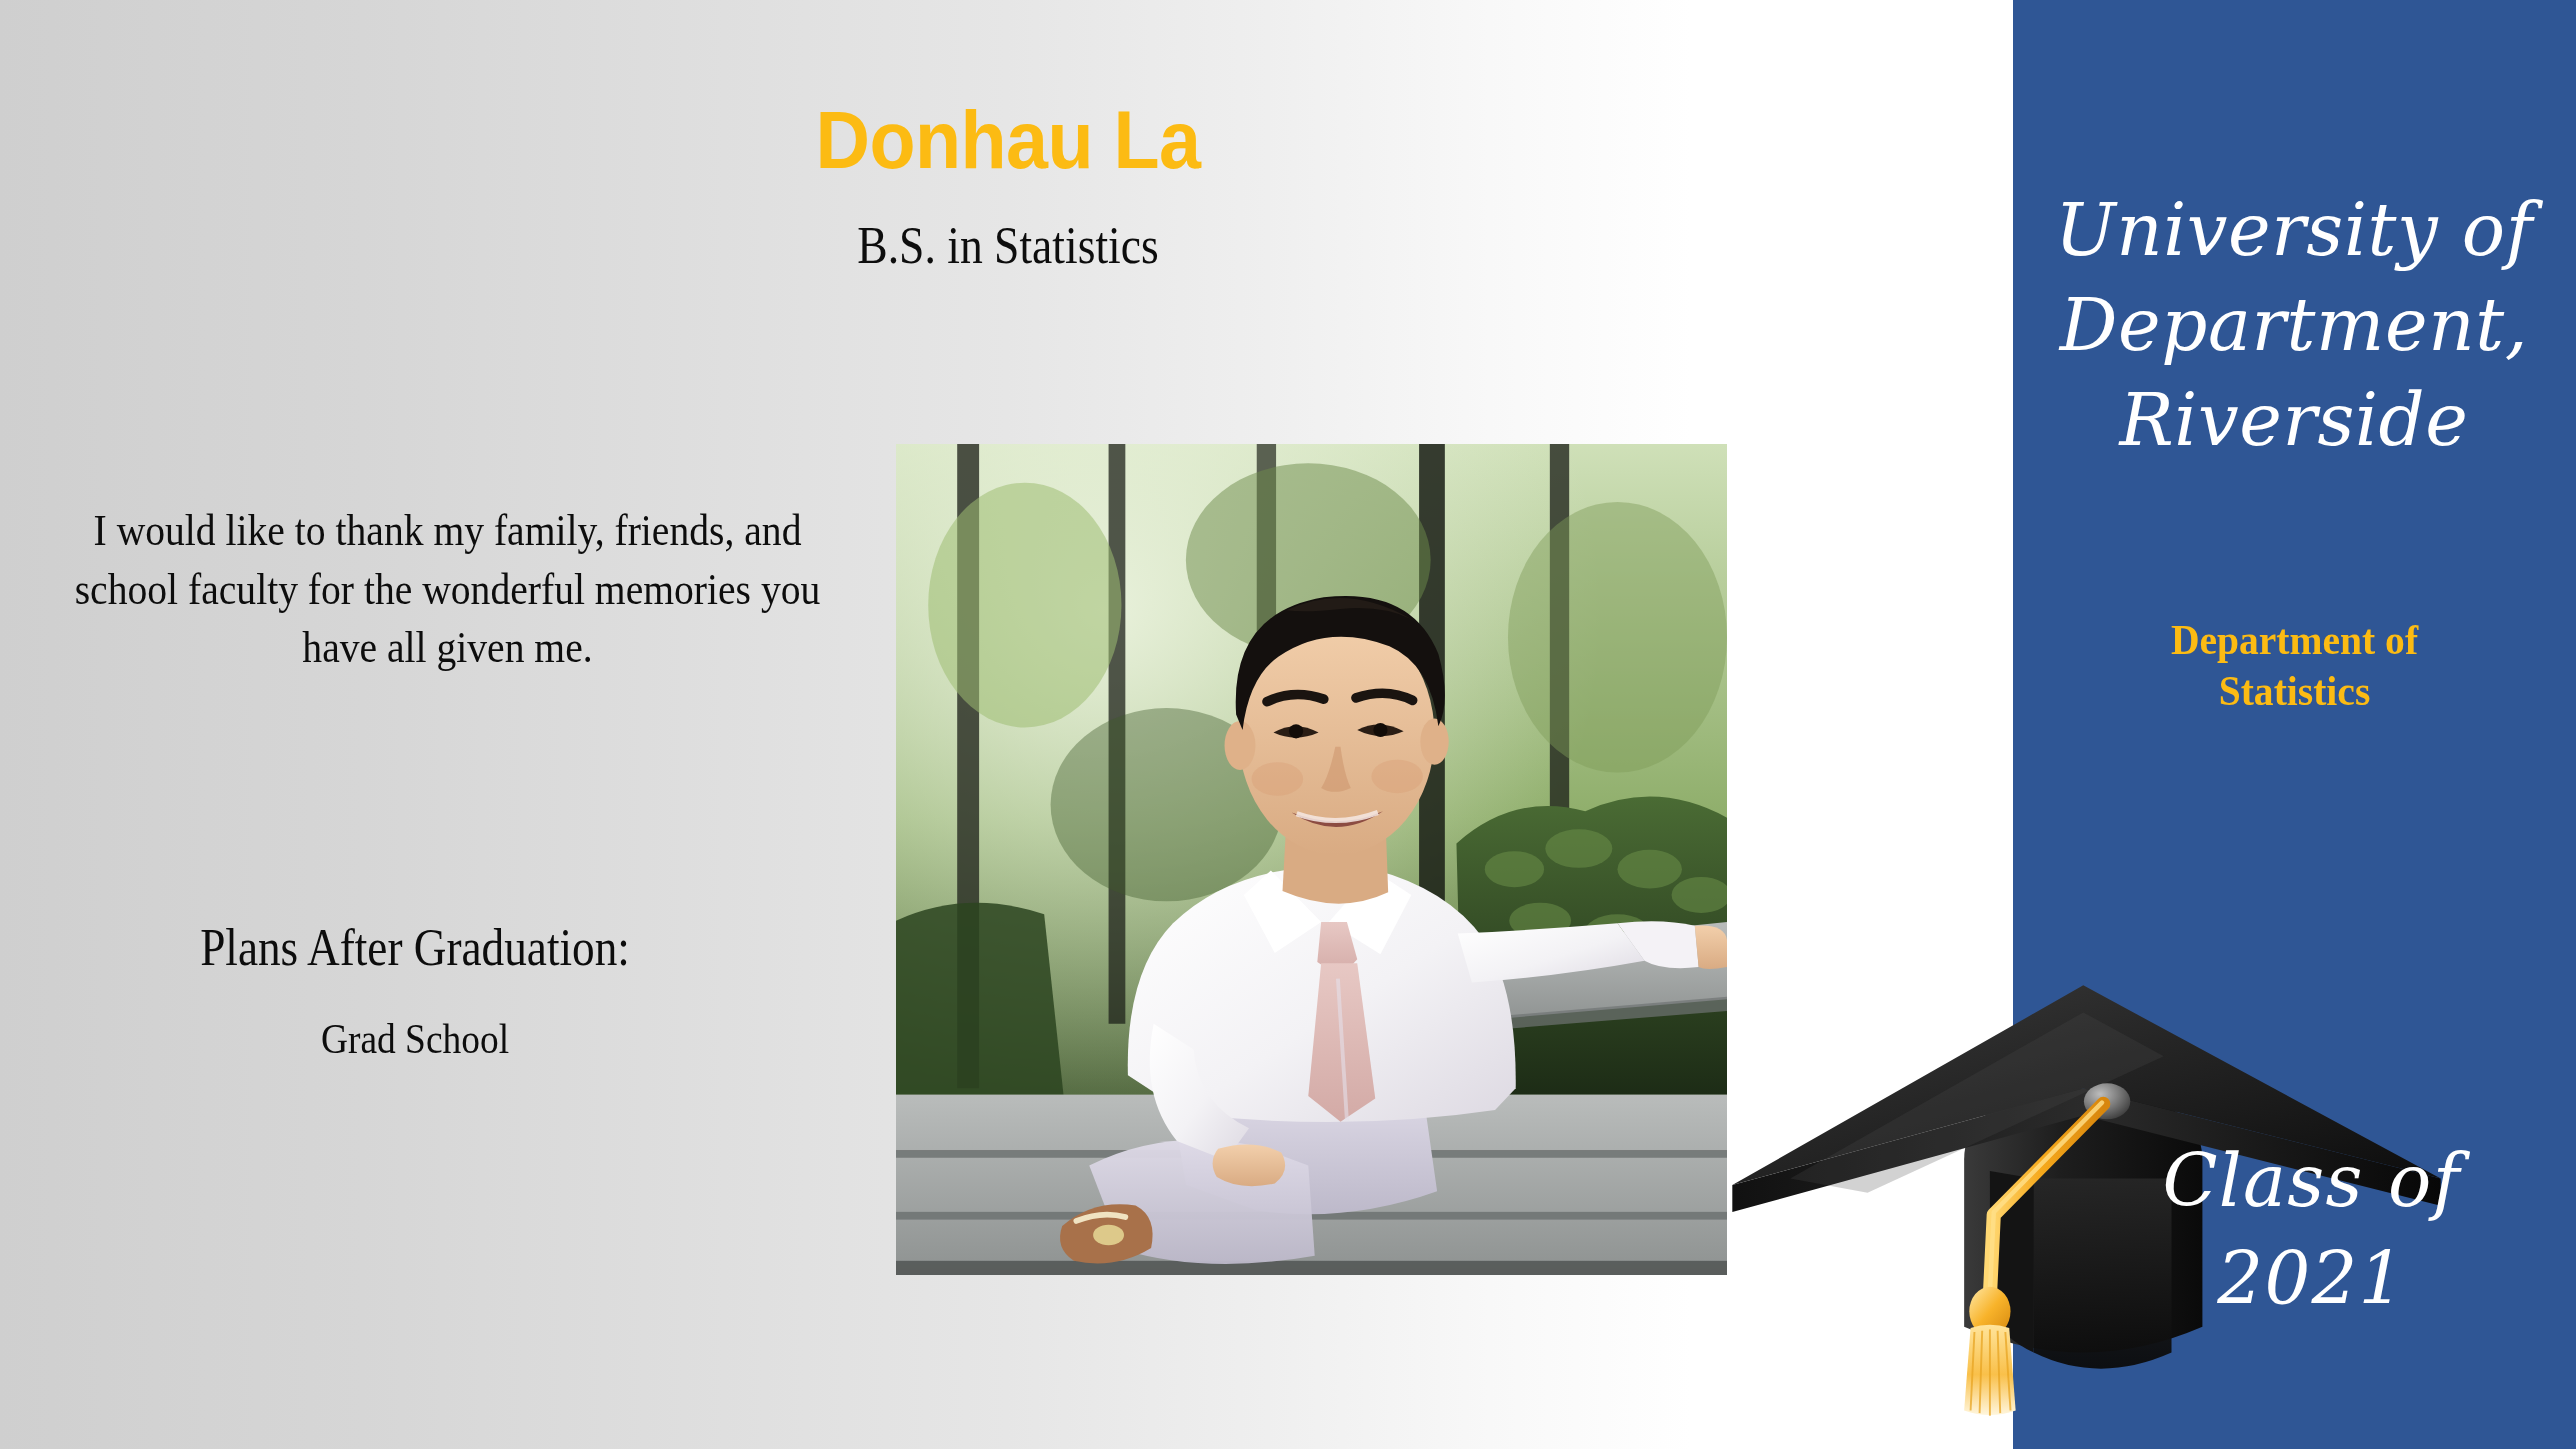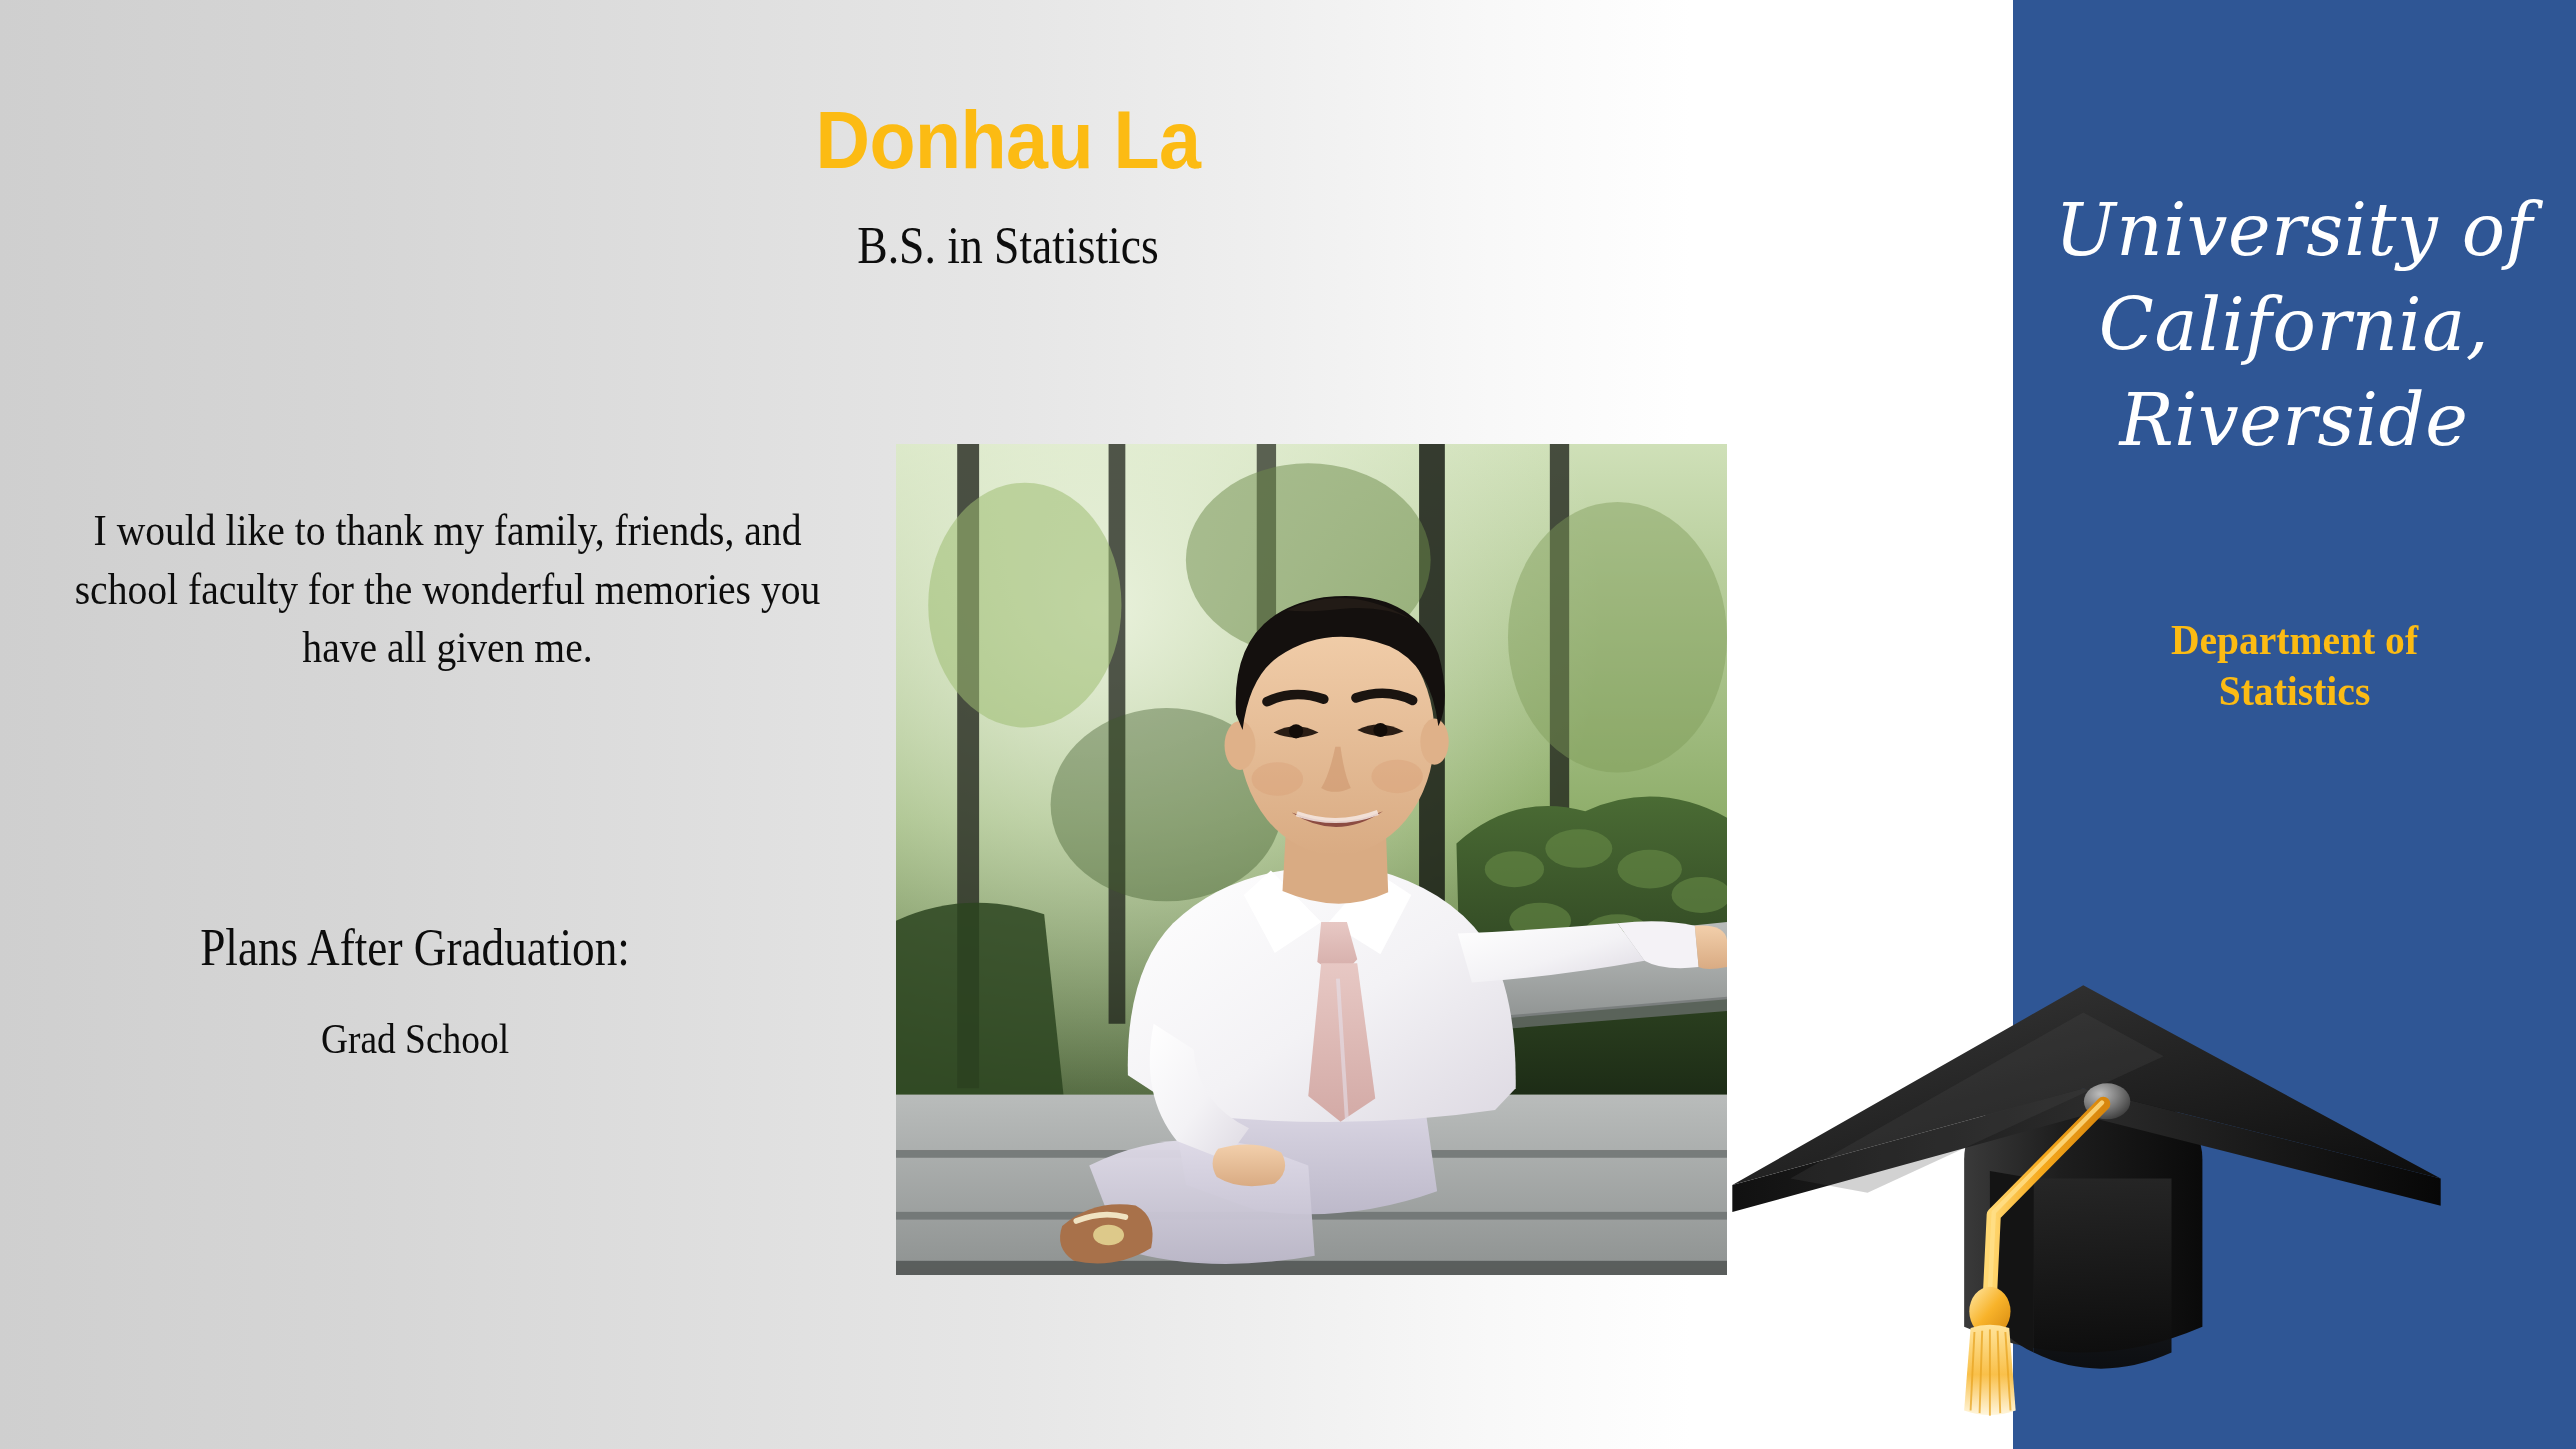--- a/index.html
+++ b/index.html
@@ -349,21 +349,21 @@
       <path d="M614 572 Q684 618 756 570 Q688 600 614 572 Z" fill="#8c4c42"></path>
       <path d="M622 574 Q684 596 748 572" stroke="#f6e9e4" stroke-width="8" fill="none" opacity="0.85"></path>
 
       <ellipse cx="592" cy="520" rx="40" ry="26" fill="#d89b74" opacity="0.35"></ellipse>
       <ellipse cx="778" cy="516" rx="40" ry="26" fill="#d89b74" opacity="0.35"></ellipse>
     </svg>
   </div>
 
   <div class="univ-script">
     <span class="ln">University of</span>
-    <span class="ln">California,</span>
+    <span class="ln">Department,</span>
     <span class="ln">Riverside</span>
   </div>
 
   <div class="dept-block">
     <span class="ln">Department of</span>
     <span class="ln">Statistics</span>
   </div>
 
   <div class="grad-cap">
     <svg viewBox="0 0 1160 700" preserveAspectRatio="none">
@@ -432,15 +432,19 @@
       <g stroke="#e8a523" stroke-width="3" opacity="0.75">
         <line x1="406" y1="568" x2="400" y2="690"></line>
         <line x1="418" y1="566" x2="414" y2="694"></line>
         <line x1="430" y1="564" x2="430" y2="698"></line>
         <line x1="442" y1="566" x2="446" y2="694"></line>
         <line x1="454" y1="568" x2="462" y2="690"></line>
       </g>
     </svg>
   </div>
 
+  <div class="classof">
+    <span class="ln">Class of</span>
+    <span class="ln">2021</span>
+  </div>
 
 </div>
 
 
 </body></html>

